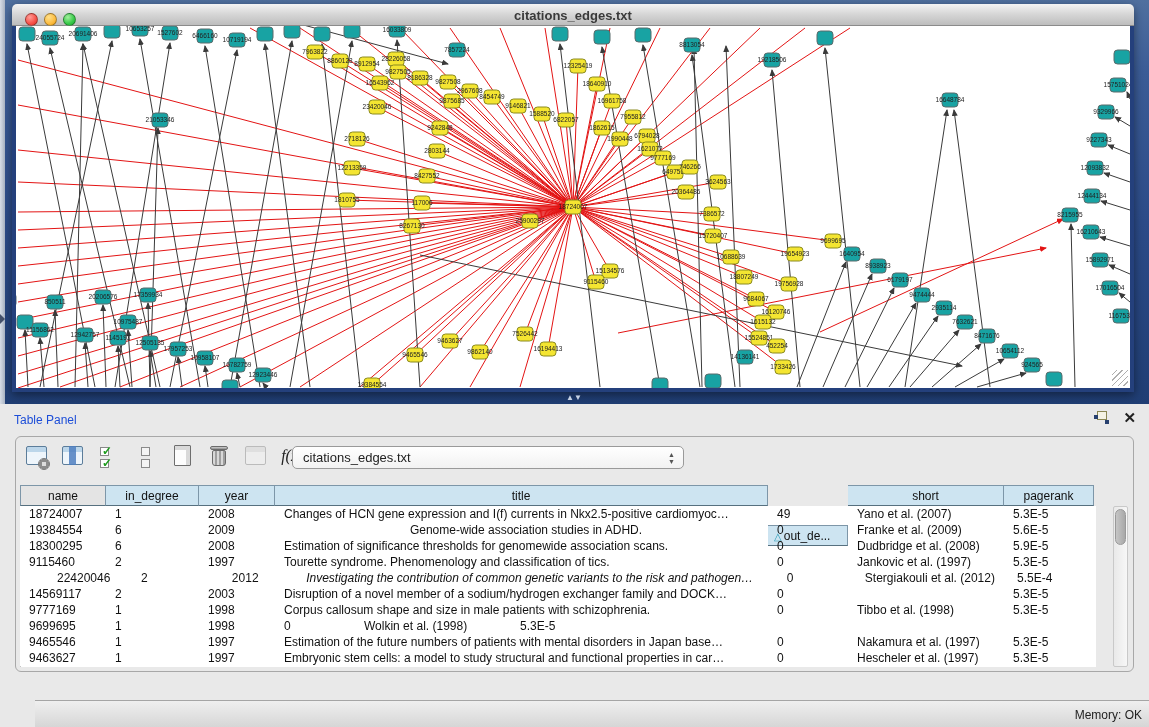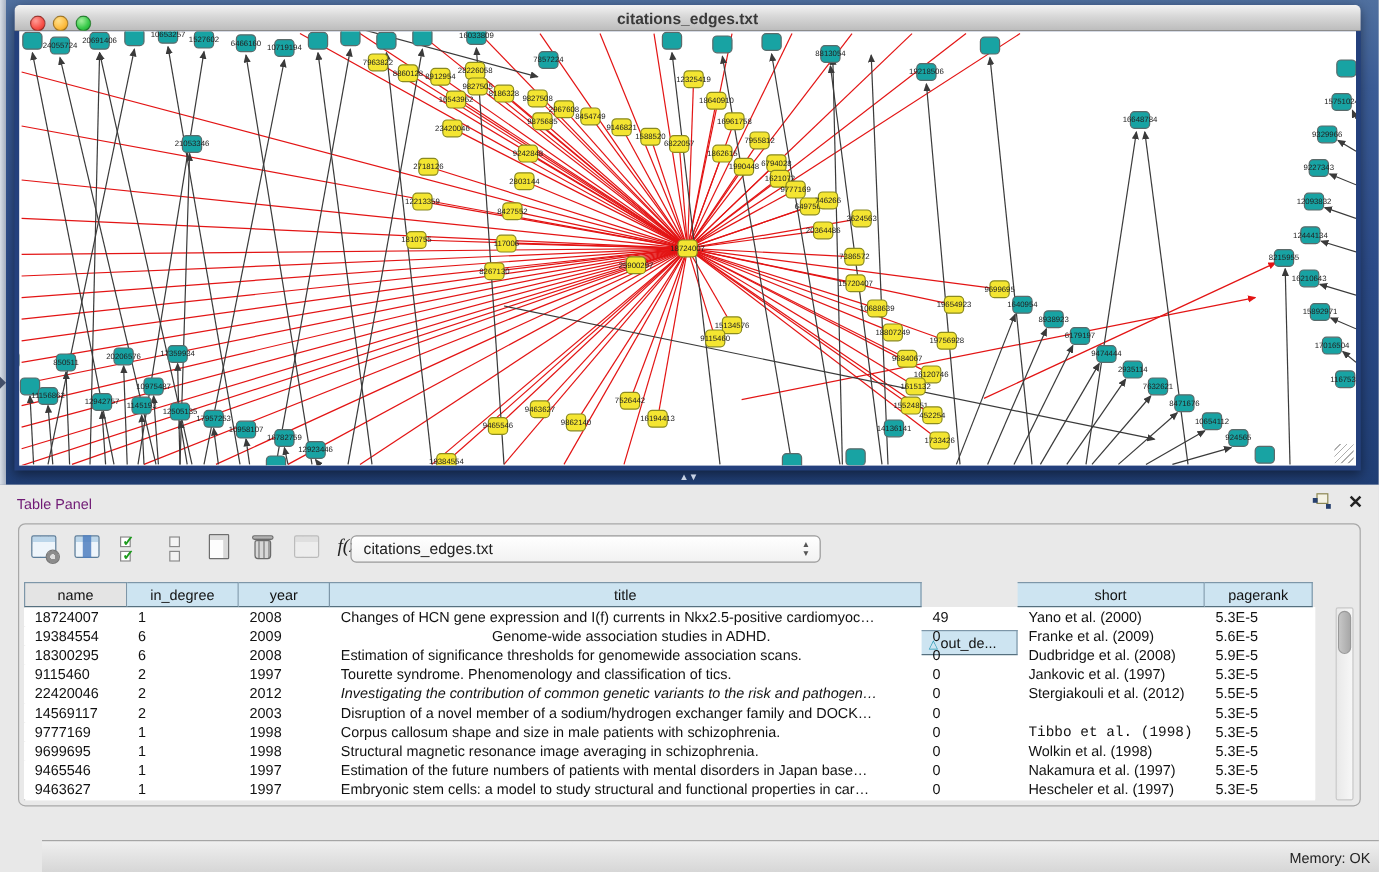--- a/index.html
+++ b/index.html
@@ -28,21 +28,21 @@
   #tl-min   { left:32px; background:radial-gradient(circle at 35% 30%, #ffe08a, #fdbc40 60%, #e09a12); }
   #tl-zoom  { left:51px; background:radial-gradient(circle at 35% 30%, #a4ef9e, #36c948 60%, #1ea431); }
   #net-canvas { position:absolute; left:4px; top:22px; width:1114px; height:362px; background:#ffffff; overflow:hidden; }
   #graph-svg { position:absolute; left:0; top:0; }
   #resize-grip { position:absolute; right:2px; bottom:2px; width:16px; height:16px;
     background:repeating-linear-gradient(135deg, transparent 0 3px, #9a9a9a 3px 4px); opacity:.8; }
 
   
   #table-panel { position:absolute; left:0; top:404px; width:1149px; height:296px; background:#e9e9e9; }
   #tp-header { position:absolute; left:0; top:0; width:1149px; height:30px; }
-  #tp-title { position:absolute; left:14px; top:9px; font-size:12px; color:#701a75; }
+  #tp-title { position:absolute; left:14px; top:9px; font-size:12px; color:#1d4ed8; }
   #tp-float { position:absolute; right:40px; top:7px; width:15px; height:14px; }
   #tp-float .sq1 { position:absolute; left:3px; top:0; width:10px; height:9px; border:1px solid #8a8653; background:#f4f2e4; }
   #tp-float .sq2 { position:absolute; left:0; top:4px; width:4px; height:4px; background:#27406e; }
   #tp-float .sq3 { position:absolute; left:11px; top:9px; width:4px; height:4px; background:#27406e; }
   #tp-close { position:absolute; right:13px; top:5px; font-size:15px; font-weight:bold; color:#222; }
 
   #panel-box { position:absolute; left:15px; top:32px; width:1119px; height:236px;
                border:1px solid #a8a8a8; border-radius:6px; background:#e9e9e9; }
   #toolbar { position:absolute; left:8px; top:6px; height:36px; width:1100px; }
   .icn { position:relative; display:inline-block; width:26px; height:28px; vertical-align:middle; margin-right:6px; }
@@ -786,21 +786,21 @@
             <div class="hcell" style="width: 156px;">short</div>
             <div class="hcell" style="width: 90px;">pagerank</div>
           </div>
         <div id="grid-rows">
             <div class="trow">
               <div class="tcell" style="width: 86px;">18724007</div>
               <div class="tcell" style="width: 93px;">1</div>
               <div class="tcell" style="width: 76px;">2008</div>
               <div class="tcell" style="width: 493px;">Changes of HCN gene expression and I(f) currents in Nkx2.5-positive cardiomyoc…</div>
               <div class="tcell" style="width: 80px;">49</div>
-              <div class="tcell" style="width: 156px;">Yano et al. (2000)</div>
+              <div class="tcell" style="width: 156px;">Yano et al. (2007)</div>
               <div class="tcell" style="width: 90px;">5.3E-5</div>
             </div>
             <div class="trow">
               <div class="tcell" style="width: 86px;">19384554</div>
               <div class="tcell" style="width: 93px;">6</div>
               <div class="tcell" style="width: 76px;">2009</div>
               <div class="tcell" style="width: 493px; text-align: center;">Genome-wide association studies in ADHD.</div>
               <div class="tcell" style="width: 80px;">0</div>
               <div class="tcell" style="width: 156px;">Franke et al. (2009)</div>
               <div class="tcell" style="width: 90px;">5.6E-5</div>
@@ -817,51 +817,50 @@
             <div class="trow">
               <div class="tcell" style="width: 86px;">9115460</div>
               <div class="tcell" style="width: 93px;">2</div>
               <div class="tcell" style="width: 76px;">1997</div>
               <div class="tcell" style="width: 493px;">Tourette syndrome. Phenomenology and classification of tics.</div>
               <div class="tcell" style="width: 80px;">0</div>
               <div class="tcell" style="width: 156px;">Jankovic et al. (1997)</div>
               <div class="tcell" style="width: 90px;">5.3E-5</div>
             </div>
             <div class="trow">
-              <div class="tcell" style="width: 86px;">22420046</div>
+              <div class="tcell" style="width: 86px; margin-left: 28px;">22420046</div>
               <div class="tcell" style="width: 93px;">2</div>
               <div class="tcell" style="width: 76px;">2012</div>
               <div class="tcell" style="width: 493px; font-style: italic;">Investigating the contribution of common genetic variants to the risk and pathogen…</div>
               <div class="tcell" style="width: 80px;">0</div>
               <div class="tcell" style="width: 156px;">Stergiakouli et al. (2012)</div>
-              <div class="tcell" style="width: 90px;">5.5E-5</div>
+              <div class="tcell" style="width: 90px;">5.5E-4</div>
             </div>
             <div class="trow">
               <div class="tcell" style="width: 86px;">14569117</div>
               <div class="tcell" style="width: 93px;">2</div>
               <div class="tcell" style="width: 76px;">2003</div>
               <div class="tcell" style="width: 493px;">Disruption of a novel member of a sodium/hydrogen exchanger family and DOCK…</div>
               <div class="tcell" style="width: 80px;">0</div>
               <div class="tcell" style="width: 156px; margin-top: 23px;">de Silva et al. (2003)</div>
               <div class="tcell" style="width: 90px;">5.3E-5</div>
             </div>
             <div class="trow">
               <div class="tcell" style="width: 86px;">9777169</div>
               <div class="tcell" style="width: 93px;">1</div>
               <div class="tcell" style="width: 76px;">1998</div>
               <div class="tcell" style="width: 493px;">Corpus callosum shape and size in male patients with schizophrenia.</div>
               <div class="tcell" style="width: 80px;">0</div>
-              <div class="tcell" style="width: 156px; font-family: Liberation Mono, monospace;">Tibbo et al. (1998)</div>
+              <div class="tcell" style="width: 156px;">Tibbo et al. (1998)</div>
               <div class="tcell" style="width: 90px;">5.3E-5</div>
             </div>
             <div class="trow">
               <div class="tcell" style="width: 86px;">9699695</div>
               <div class="tcell" style="width: 93px;">1</div>
               <div class="tcell" style="width: 76px;">1998</div>
-              <div class="tcell" style="width: 493px;">Structural magnetic resonance image averaging in schizophrenia.</div>
               <div class="tcell" style="width: 80px;">0</div>
               <div class="tcell" style="width: 156px;">Wolkin et al. (1998)</div>
               <div class="tcell" style="width: 90px;">5.3E-5</div>
             </div>
             <div class="trow">
               <div class="tcell" style="width: 86px;">9465546</div>
               <div class="tcell" style="width: 93px;">1</div>
               <div class="tcell" style="width: 76px;">1997</div>
               <div class="tcell" style="width: 493px;">Estimation of the future numbers of patients with mental disorders in Japan base…</div>
               <div class="tcell" style="width: 80px;">0</div>

